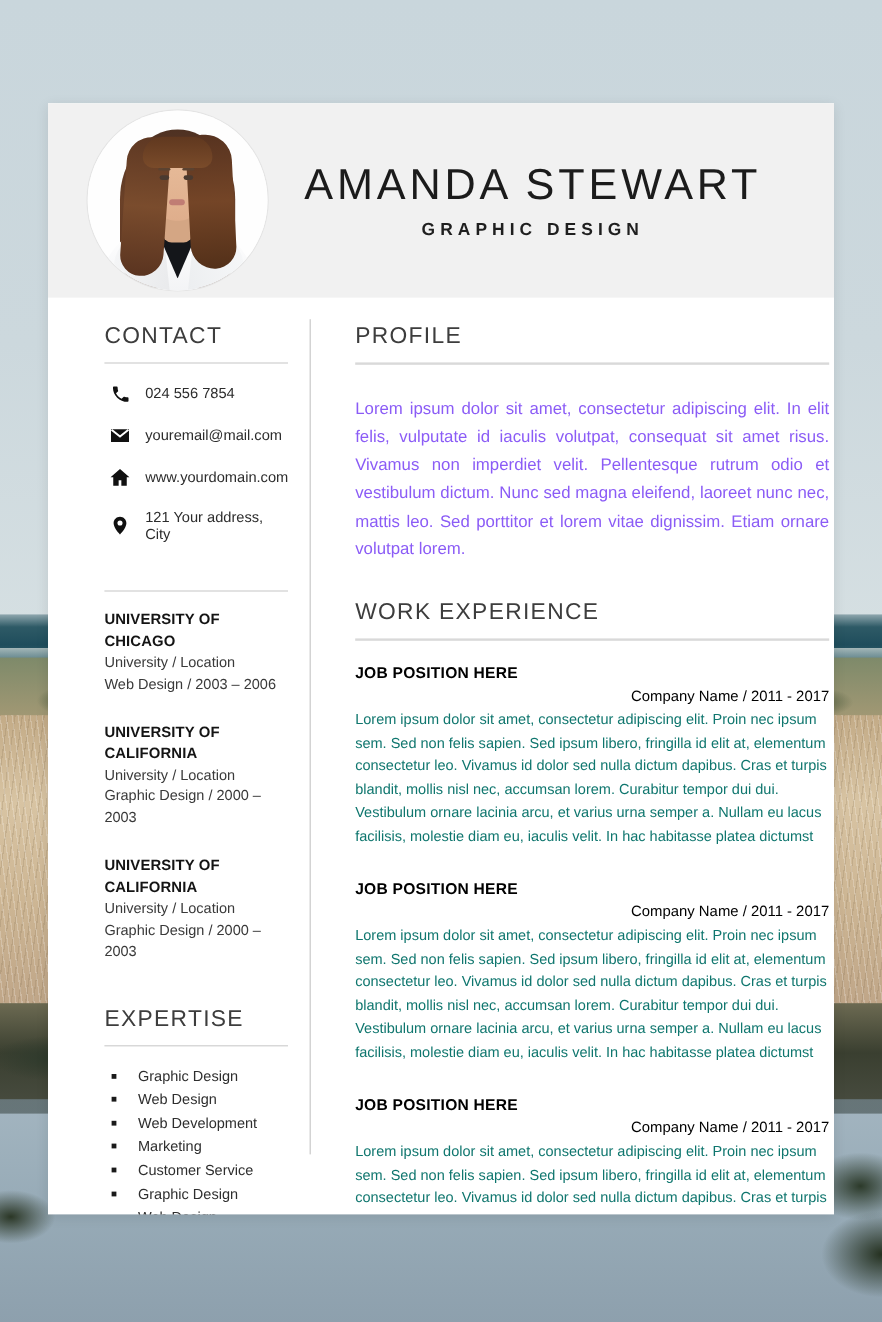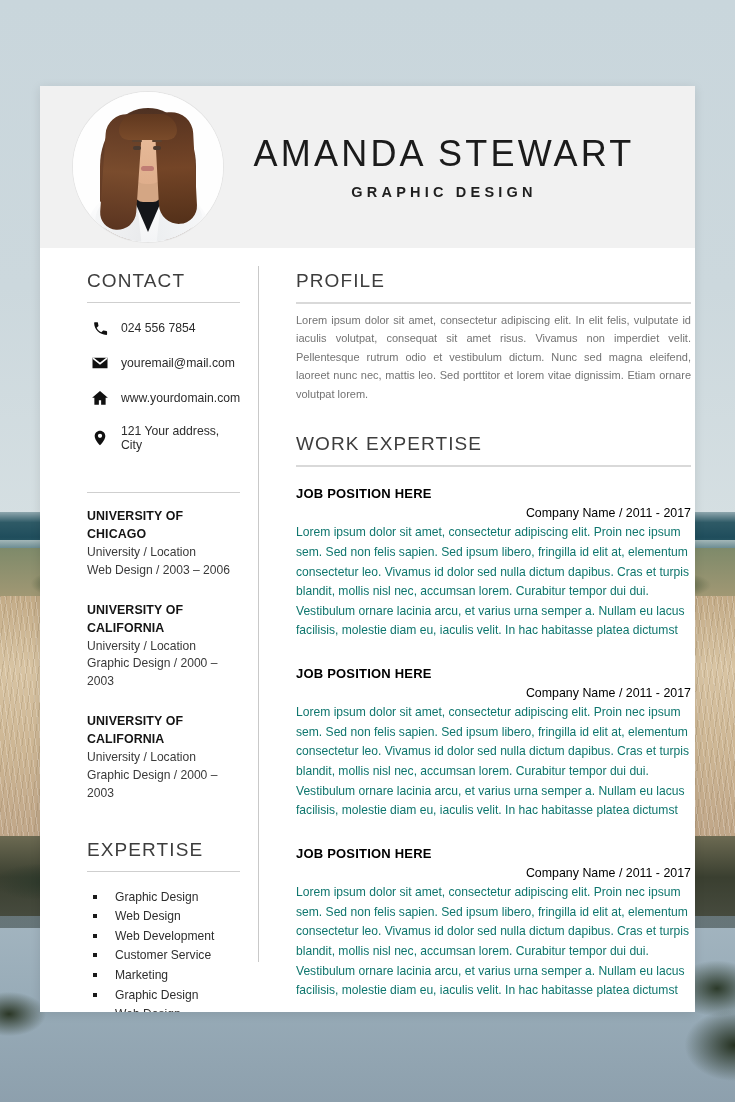--- a/index.html
+++ b/index.html
@@ -298,24 +298,24 @@
     position: absolute;
     left: 6px;
     top: 7px;
     width: 4px;
     height: 4px;
     background: #1a1a1a;
   }
 
   
   .profile-text {
-    margin-top: 7px;
-    font-size: 11px;
+    margin-top: 25px;
+    font-size: 14px;
     line-height: 1.68;
-    color: #737373;
+    color: #8b5cf6;
     text-align: justify;
   }
   .work-wrap { margin-top: 30px; }
   .job {
     margin-top: 18px;
     margin-bottom: 24px;
   }
   .job-title {
     font-size: 13px;
     font-weight: 700;
@@ -456,40 +456,40 @@
 
       <div class="section-gap"></div>
 
       <div>
         <div class="sec-title">EXPERTISE</div>
         <div class="sec-rule"></div>
         <ul class="skills">
           <li>Graphic Design</li>
           <li>Web Design</li>
           <li>Web Development</li>
+          <li>Marketing</li>
           <li>Customer Service</li>
-          <li>Marketing</li>
           <li>Graphic Design</li>
           <li>Web Design</li>
           <li>Web Development</li>
         </ul>
       </div>
 
     </div>
 
     <div class="right-col">
 
       <div>
         <div class="sec-title">PROFILE</div>
         <div class="sec-rule thick"></div>
         <p class="profile-text">Lorem ipsum dolor sit amet, consectetur adipiscing elit. In elit felis, vulputate id iaculis volutpat, consequat sit amet risus. Vivamus non imperdiet velit. Pellentesque rutrum odio et vestibulum dictum. Nunc sed magna eleifend, laoreet nunc nec, mattis leo. Sed porttitor et lorem vitae dignissim. Etiam ornare volutpat lorem.</p>
       </div>
 
       <div class="work-wrap">
-        <div class="sec-title">WORK EXPERTISE</div>
+        <div class="sec-title">WORK EXPERIENCE</div>
         <div class="sec-rule thick"></div>
 
         <div class="job">
           <div class="job-title">JOB POSITION HERE</div>
           <div class="job-company">Company Name / 2011 - 2017</div>
           <div class="job-desc">Lorem ipsum dolor sit amet, consectetur adipiscing elit. Proin nec ipsum sem. Sed non felis sapien. Sed ipsum libero, fringilla id elit at, elementum consectetur leo. Vivamus id dolor sed nulla dictum dapibus. Cras et turpis blandit, mollis nisl nec, accumsan lorem. Curabitur tempor dui dui. Vestibulum ornare lacinia arcu, et varius urna semper a. Nullam eu lacus facilisis, molestie diam eu, iaculis velit. In hac habitasse platea dictumst</div>
         </div>
 
         <div class="job">
           <div class="job-title">JOB POSITION HERE</div>

